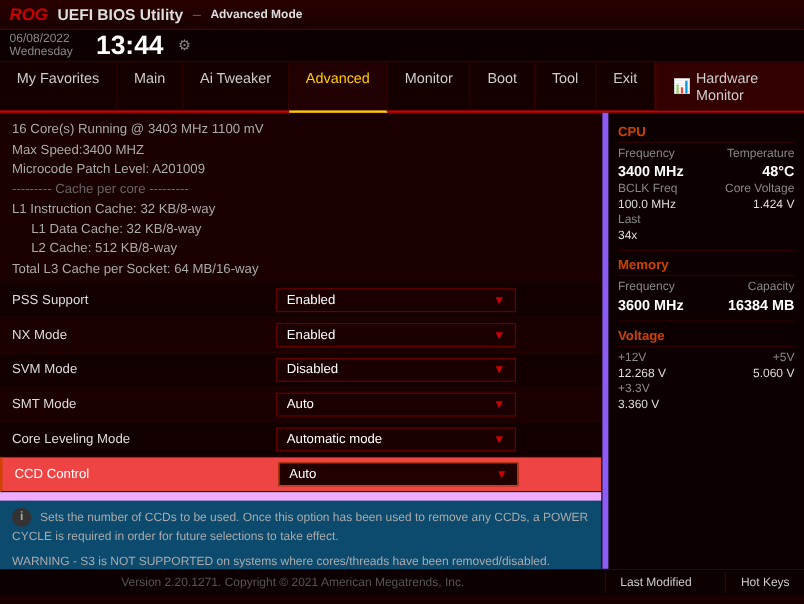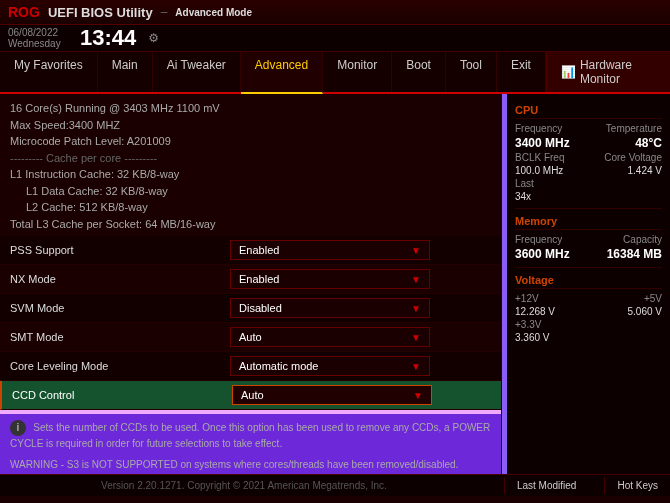--- a/index.html
+++ b/index.html
@@ -19,20 +19,21 @@
       border-bottom: 1px solid #500;
       padding: 4px 8px;
       display: flex;
       align-items: center;
       gap: 8px;
     }
     .header-logo {
       color: #cc0000;
       font-size: 14px;
       font-weight: bold;
+      font-style: italic;
     }
     .header-title {
       color: #ddd;
       font-size: 13px;
       font-weight: bold;
     }
     .header-separator {
       color: #666;
     }
     .header-mode {
@@ -146,21 +147,21 @@
 
     
     .setting-row {
       display: flex;
       align-items: center;
       padding: 4px 10px;
       border-bottom: 1px solid #250000;
       min-height: 28px;
     }
     .setting-row:nth-child(even) { background: #120000; }
-    .setting-row.highlighted { background: #14532d; border-left: 2px solid #cc4400; }
+    .setting-row.highlighted { background: #ef4444; border-left: 2px solid #cc4400; }
     .setting-label {
       flex: 0 0 220px;
       color: #ddd;
       font-size: 11px;
     }
     .setting-value-container {
       flex: 1;
       display: flex;
       align-items: center;
     }
@@ -182,22 +183,22 @@
       border-color: #cc4400;
       background: #200000;
     }
     .dropdown-arrow {
       color: #cc0000;
       font-size: 10px;
     }
 
     
     .description-box {
-      background: #6d28d9;
-      border-top: 4px solid #f0abfc;
+      background: #0c4a6e;
+      border-top: 7px solid #f0abfc;
       padding: 6px 10px;
       min-height: 70px;
     }
     .description-icon {
       display: inline-block;
       width: 16px;
       height: 16px;
       border-radius: 50%;
       background: #333;
       color: #aaa;

